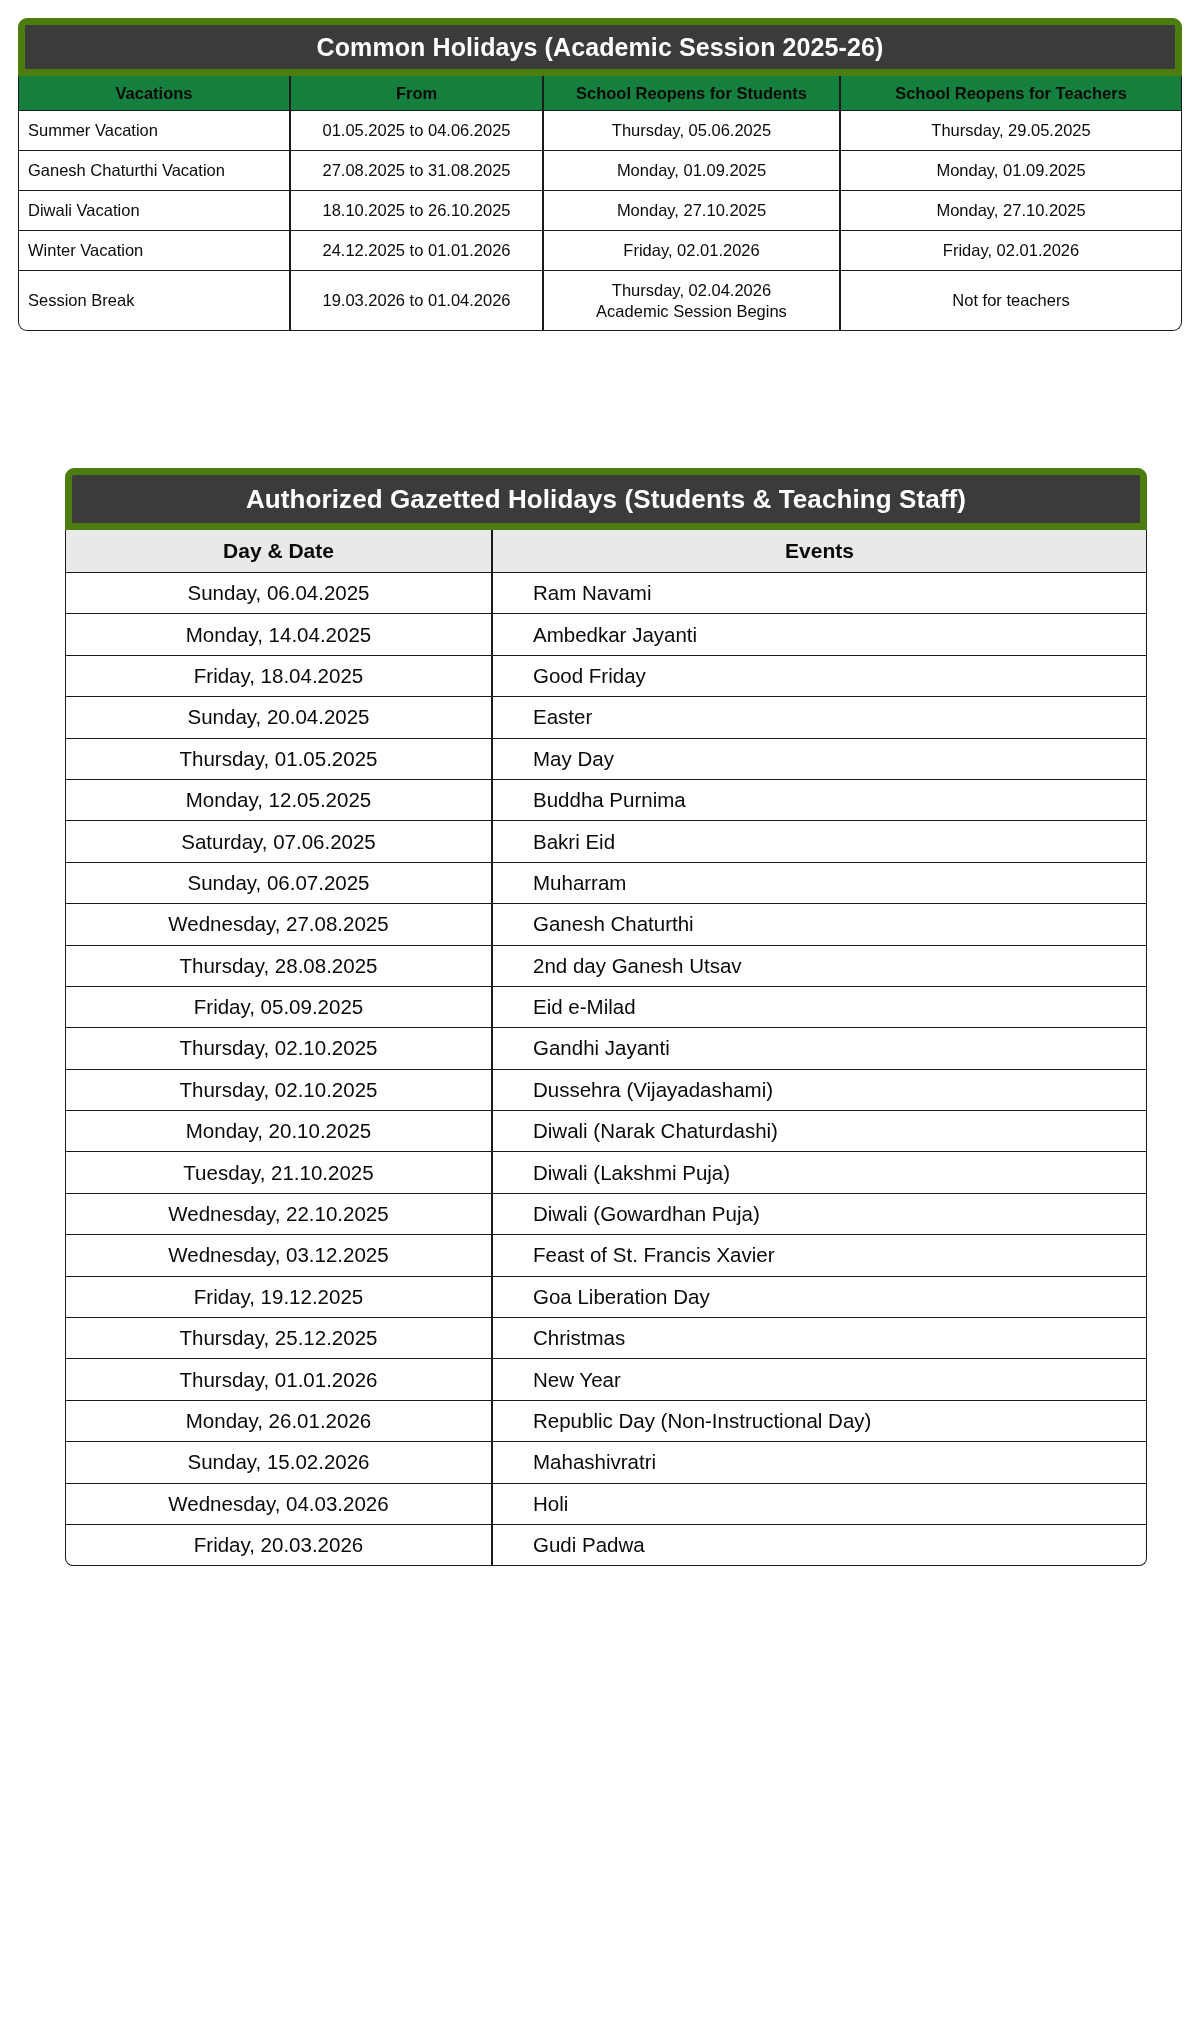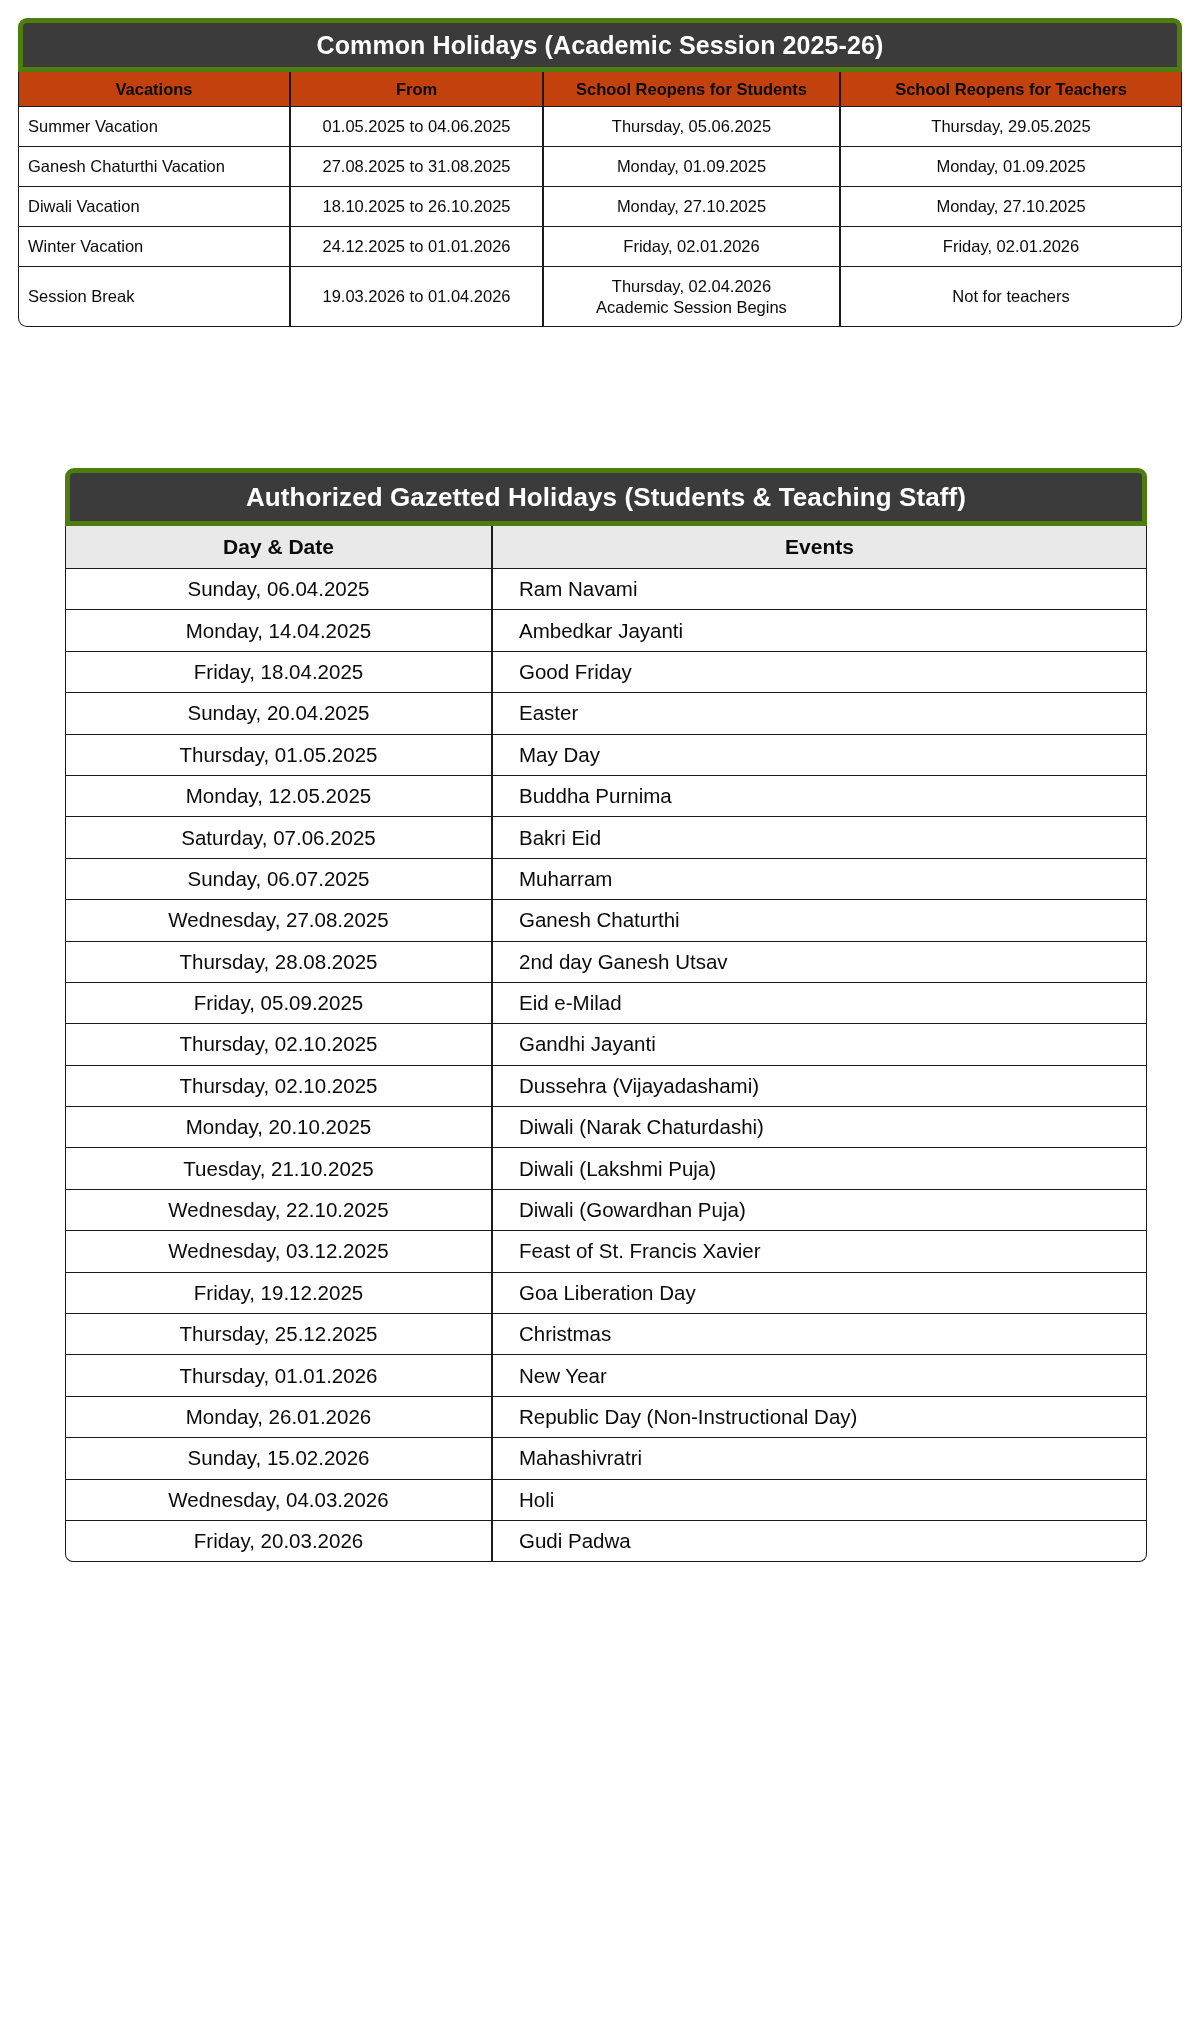--- a/index.html
+++ b/index.html
@@ -29,29 +29,29 @@
     border-collapse: separate;
     border-spacing: 0;
     table-layout: fixed;
   }
   .banner {
     background: #3b3b3b;
     color: #ffffff;
     text-align: center;
     font-weight: bold;
     letter-spacing: 0.1px;
-    border: 5px solid #4d7c0f;
+    border: 7px solid #4d7c0f;
   }
   .t1-banner {
     height: 42px;
     font-size: 25px;
     border-radius: 9px 9px 0 0;
   }
   .t1 th.colhead {
-    background: #c2410c;
+    background: #15803d;
     border: 1px solid #1b1b1b;
     border-top: none;
     height: 30px;
     font-size: 16.5px;
     font-weight: bold;
     text-align: center;
     padding: 2px 4px;
   }
   .t1 td {
     border: 1px solid #1b1b1b;
@@ -96,21 +96,21 @@
   .t2 td {
     border: 1px solid #1b1b1b;
     border-top: none;
     background: #ffffff;
     font-size: 20.5px;
     height: 40.4px;
     padding: 0 6px;
     vertical-align: middle;
   }
   .t2 td.day  { text-align: center; }
-  .t2 td.evt  { text-align: left; padding-left: 26px; }
+  .t2 td.evt  { text-align: left; padding-left: 40px; }
   .t2 tr:last-child td.day { border-bottom-left-radius: 8px; }
   .t2 tr:last-child td.evt { border-bottom-right-radius: 8px; }
 </style>
 </head>
 <body>
 
 <div class="table1-wrap">
   <table class="tbl t1">
     <colgroup>
       <col style="width:272px">

